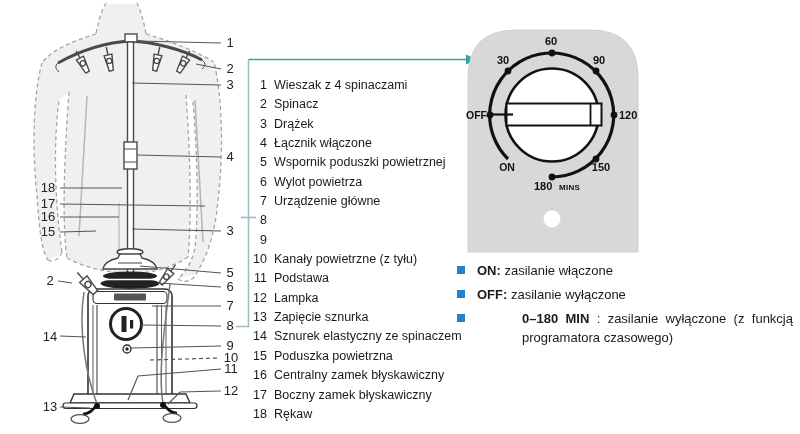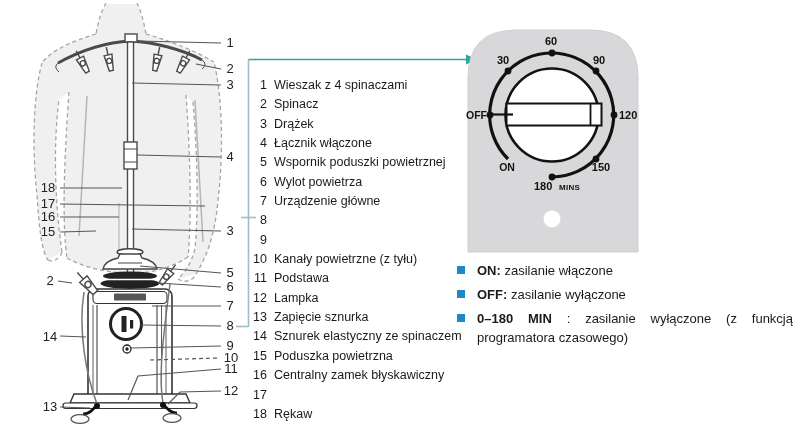--- a/index.html
+++ b/index.html
@@ -10,21 +10,21 @@
   
   .parts-list{position:absolute;left:252px;top:76px;width:210px;list-style:none;margin:0;padding:0;}
   .parts-list li{height:19.35px;line-height:19.35px;font-size:12.5px;white-space:nowrap;display:flex;}
   .parts-list .num{display:inline-block;width:15px;text-align:right;margin-right:7px;flex:0 0 15px;}
 
   
   .legend{position:absolute;left:457px;top:261px;width:336px;}
   .legend-item{display:flex;margin-bottom:5px;}
   .legend-bullet{flex:0 0 8px;width:8px;height:8px;background:#1f86c8;margin-top:5px;margin-right:12px;}
   .legend-text{font-size:13px;line-height:19px;}
-  .legend-text.justify{text-align:justify;}
+  .legend-text.justify{text-align:justify;margin-left:45px;}
   .legend-term{font-weight:bold;}
 
   text{fill:#111;}
   .callout-num{font-size:13px;fill:#222;font-weight:normal;}
   .dial-num{font-size:11px;font-weight:bold;}
   .dial-word{font-size:10.5px;font-weight:bold;}
   .dial-unit{font-size:8px;font-weight:bold;letter-spacing:.3px;}
 </style>
 </head>
 <body>
@@ -308,20 +308,21 @@
   <li>
         <span class="num">15</span>
         <span>Poduszka powietrzna</span>
       </li>
   <li>
         <span class="num">16</span>
         <span>Centralny zamek błyskawiczny</span>
       </li>
   <li>
         <span class="num">17</span>
+        <span>Boczny zamek błyskawiczny</span>
       </li>
   <li>
         <span class="num">18</span>
         <span>Rękaw</span>
       </li>
 </ul>
 
 <div class="legend">
   <div class="legend-item">
     <div class="legend-bullet"></div>

